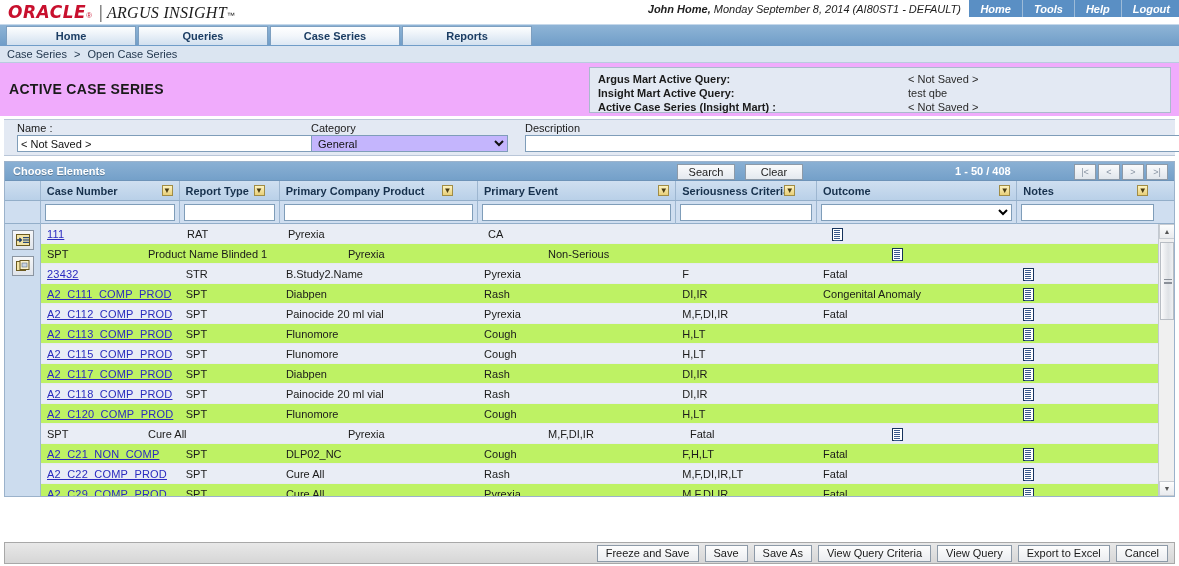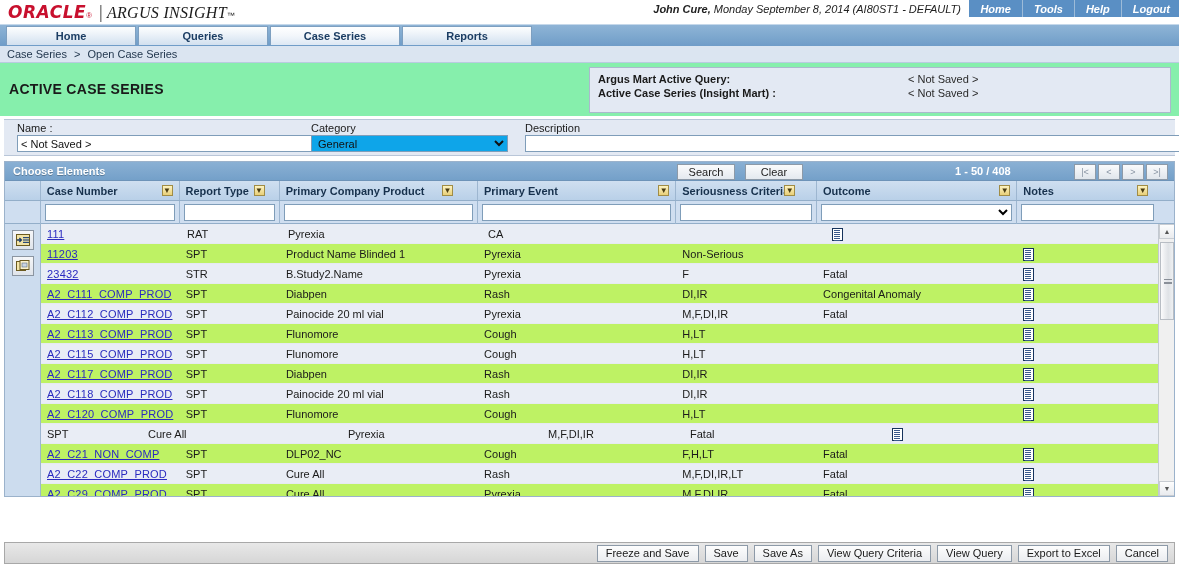--- a/index.html
+++ b/index.html
@@ -120,21 +120,21 @@
     padding-left: 7px;
     white-space: nowrap;
   }
   .breadcrumb .crumb { cursor:pointer; }
   .breadcrumb .sep { padding: 0 4px; }
 
   
   .titlerow {
     position: relative;
     height: 54px;
-    background: #86efac;
+    background: #f0abfc;
     border-bottom: 1px solid #ffffff;
   }
   .pagetitle {
     position: absolute;
     left: 9px; top: 18px;
     font-size: 14px;
     font-weight: bold;
     color: #1a1a1a;
     letter-spacing: 0.3px;
   }
@@ -179,21 +179,21 @@
     border: 1px solid #7f9db9;
     padding: 0 3px;
     color: #111;
     background: #fff;
   }
   .fld select.sel {
     font-family: "Liberation Sans", sans-serif;
     font-size: 11px;
     height: 17px;
     border: 1px solid #7f9db9;
-    background: #0ea5e9;
+    background: #c4b5fd;
     color:#111;
     padding-left: 2px;
   }
 
   
   .panel {
     margin: 5px 4px 0 4px;
     border: 1px solid #9bb2cb;
     background: #ffffff;
     height: 336px;
@@ -433,21 +433,21 @@
 <div class="topbar">
   <div class="brand">
     <span class="brand-oracle">ORACLE</span>
       <span class="brand-sup">®</span>
     <span class="brand-sep">|</span>
     <span class="brand-app">ARGUS INSIGHT</span>
       <span class="brand-tm">™</span>
   </div>
 
   <div class="userinfo">
-    <b>John Cure,</b>
+    <b>John Home,</b>
     <span>Monday September 8, 2014 (AI80ST1 - DEFAULT)</span>
   </div>
 
   <div class="navbtns">
     <div class="navbtn">Home</div>
     <div class="navbtn">Tools</div>
     <div class="navbtn">Help</div>
     <div class="navbtn">Logout</div>
   </div>
 </div>
@@ -465,20 +465,24 @@
   <span class="crumb">Open Case Series</span>
 </div>
 
 <div class="titlerow">
   <div class="pagetitle">ACTIVE CASE SERIES</div>
 
   <div class="qbox">
     <div class="qrow">
       <span class="qlabel">Argus Mart Active Query:</span>
       <span class="qval">&lt; Not Saved &gt;</span>
+    </div>
+    <div class="qrow">
+      <span class="qlabel">Insight Mart Active Query:</span>
+      <span class="qval">test qbe</span>
     </div>
     <div class="qrow">
       <span class="qlabel">Active Case Series (Insight Mart) :</span>
       <span class="qval">&lt; Not Saved &gt;</span>
     </div>
   </div>
 </div>
 
 <div class="formrow">
   <div class="fld" style="left:13px; top:2px; width:297px;">
@@ -599,21 +603,20 @@
 
     <div class="row alt">
           <div class="cell" style="width: 140px;"><a class="caselink">111</a></div>
           <div class="cell" style="width: 101px;">RAT</div>
           <div class="cell" style="width: 200px;">Pyrexia</div>
           <div class="cell" style="width: 142px;">CA</div>
           <div class="cell" style="width: 202px;"></div>
           <div class="cell" style="width: 142px;"><span class="noteico"></span></div>
         </div>
         <div class="row">
-          <div class="cell" style="width: 140px;"><a class="caselink">11203</a></div>
           <div class="cell" style="width: 101px;">SPT</div>
           <div class="cell" style="width: 200px;">Product Name Blinded 1</div>
           <div class="cell" style="width: 200px;">Pyrexia</div>
           <div class="cell" style="width: 142px;">Non-Serious</div>
           <div class="cell" style="width: 202px;"></div>
           <div class="cell" style="width: 142px;"><span class="noteico"></span></div>
         </div>
         <div class="row alt">
           <div class="cell" style="width: 140px;"><a class="caselink">23432</a></div>
           <div class="cell" style="width: 101px;">STR</div>

